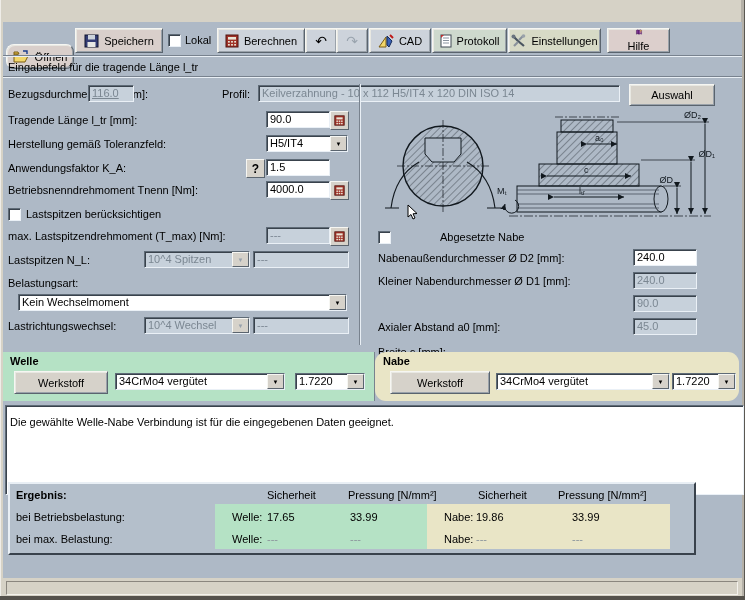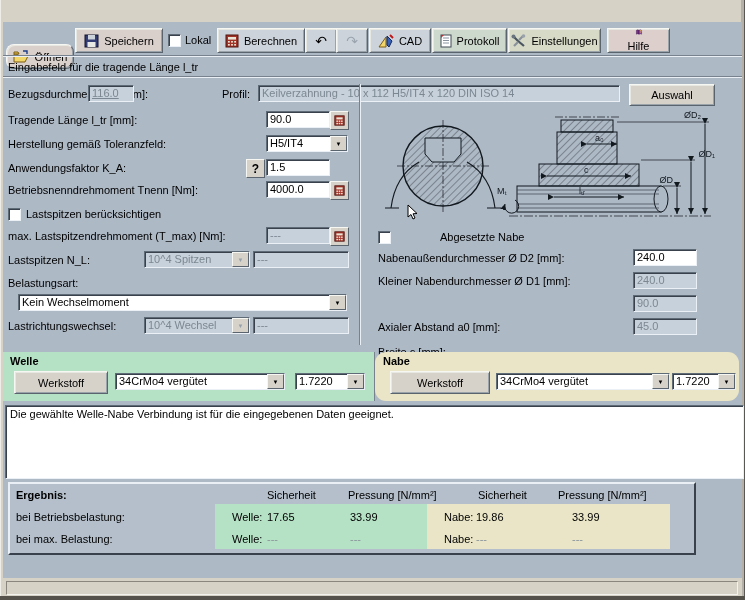--- a/index.html
+++ b/index.html
@@ -52,21 +52,21 @@
   .qbtn{position:absolute;width:17px;height:17px;background:#d6d2ca;border:1px solid;
         border-color:#f6f6f2 #5a646e #5a646e #f6f6f2;display:flex;align-items:center;justify-content:center;
         font-weight:bold;font-size:12px;}
 
   .mat-shaft{position:absolute;left:0;top:330px;width:371px;height:49px;background:#b5e2c5;border-right:1px solid #78828e;}
   .mat-hub{position:absolute;left:372px;top:330px;width:364px;height:49px;background:#e9e5c6;border-radius:11px;}
   .mat-title{position:absolute;font-weight:bold;}
 
   .msgbox{position:absolute;left:2px;top:383px;width:729px;height:68px;background:#fff;
           border:1px solid;border-color:#5f6b77 #eaf0f6 #eaf0f6 #5f6b77;box-shadow:inset 1px 1px 0 #39424c;
-          padding:2px 4px;font-size:11px;}
+          padding:10px 4px;font-size:11px;}
 
   .results{position:absolute;left:5px;top:460px;width:684px;height:69px;background:#b4bfcb;
            border:2px solid;border-color:#e9eff5 #39424c #39424c #e9eff5;}
   .res-green{position:absolute;left:205px;top:20px;width:212px;height:45px;background:#b5e2c5;}
   .res-tan{position:absolute;left:417px;top:20px;width:243px;height:45px;background:#e9e5c6;}
   .res-t{position:absolute;white-space:nowrap;}
   .ra-r{text-align:left;}
   .muted{color:#8b959c;}
 
   .statusbar{position:absolute;left:3px;top:578px;width:739px;height:19px;background:#d6d2c6;}

